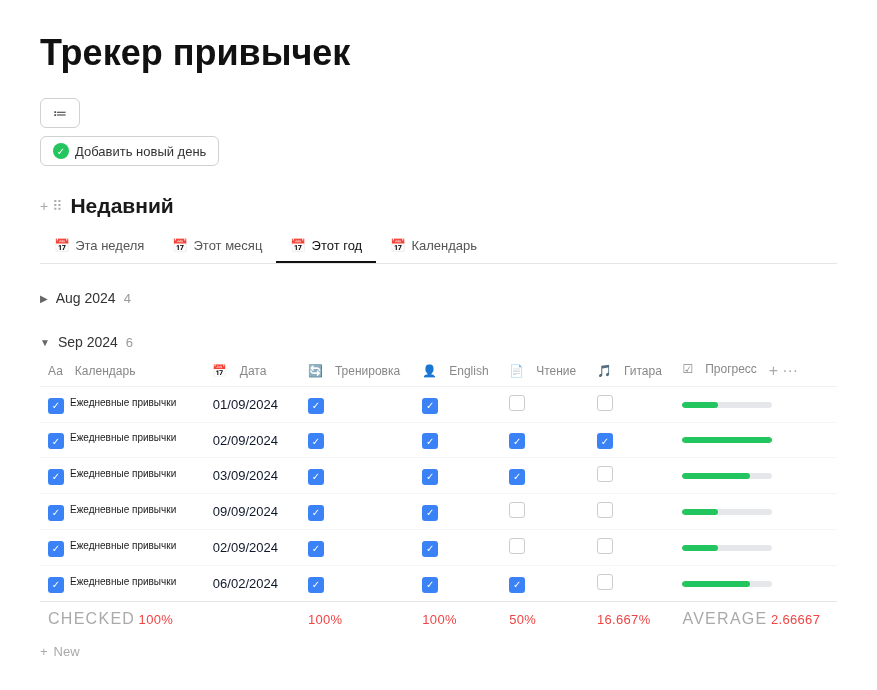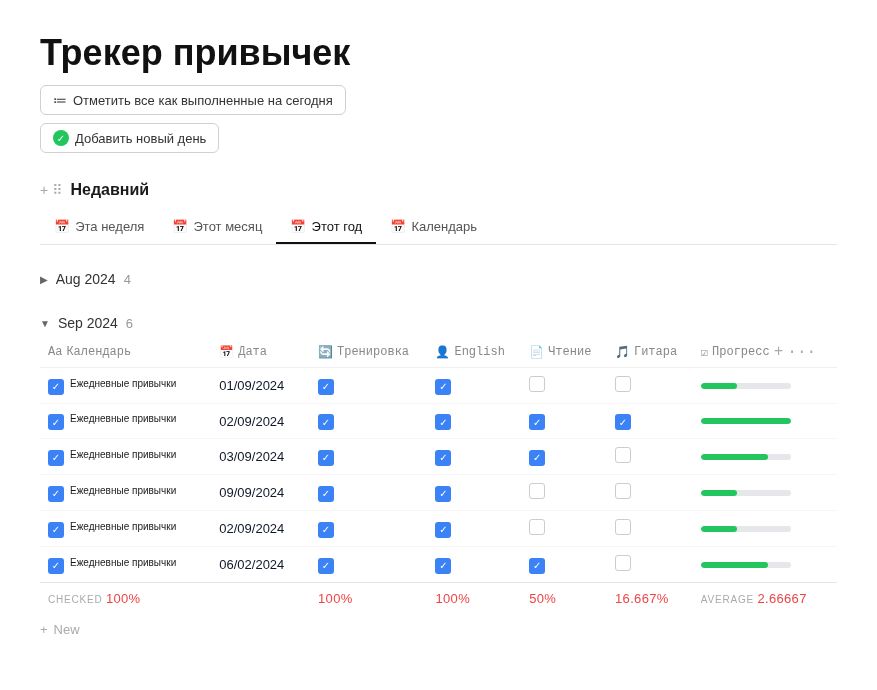--- a/index.html
+++ b/index.html
@@ -8,21 +8,21 @@
       background: #fff;
       color: #1a1a1a;
       font-size: 14px;
       padding: 32px 40px;
       width: 877px;
       min-height: 690px;
     }
     .page-title {
       font-size: 36px;
       font-weight: 700;
-      margin-bottom: 11px;
+      margin-bottom: 24px;
       color: #111;
     }
     .top-buttons {
       display: flex;
       flex-direction: column;
       gap: 8px;
       margin-bottom: 28px;
     }
     .btn-outline {
       display: inline-flex;
@@ -49,21 +49,21 @@
       font-size: 10px;
       flex-shrink: 0;
     }
     .section-header {
       display: flex;
       align-items: center;
       gap: 8px;
       margin-bottom: 12px;
     }
     .section-title {
-      font-size: 16px;
+      font-size: 21px;
       font-weight: 600;
     }
     .section-icons {
       display: flex;
       gap: 4px;
       color: #aaa;
       font-size: 14px;
     }
     .tabs {
       display: flex;
@@ -117,23 +117,22 @@
       text-align: left;
       font-size: 12px;
       font-weight: 500;
       color: #888;
       padding: 6px 8px;
       border-bottom: 1px solid #f0f0f0;
       white-space: nowrap;
     }
     thead th .th-inner {
       display: flex;
-      align-items: center;
-      gap: 4px;
-      font-family: Liberation Mono, monospace;
+      align-items: flex-start;
+      gap: 12px;
     }
     tbody tr {
       border-bottom: 1px solid #f5f5f5;
     }
     td {
       padding: 8px 8px;
       font-size: 13px;
       vertical-align: middle;
     }
     .name-cell {
@@ -191,21 +190,21 @@
       border-radius: 4px;
     }
     .footer-row td {
       font-size: 11px;
       color: #888;
       padding: 8px 8px;
       border-top: 1px solid #e5e5e5;
       letter-spacing: 0.03em;
     }
     .footer-label {
-      font-size: 10px;
+      font-size: 16px;
       text-transform: uppercase;
       letter-spacing: 0.08em;
       color: #aaa;
     }
     .footer-value {
       font-size: 13px;
       font-weight: 500;
       color: #ef4444;
     }
     .add-new {
@@ -229,21 +228,20 @@
     }
   </style>
 </head>
 <body>
 
 <h1 class="page-title">Трекер привычек</h1>
 
 <div class="top-buttons">
   <button class="btn-outline">
     <span class="btn-icon">≔</span>
-    <span>Отметить все как выполненные на сегодня</span>
   </button>
   <button class="btn-outline">
     <span class="green-circle">✓</span>
     <span>Добавить новый день</span>
   </button>
 </div>
 
 <div class="section-header">
   <div class="section-icons">
     <span>+</span>

